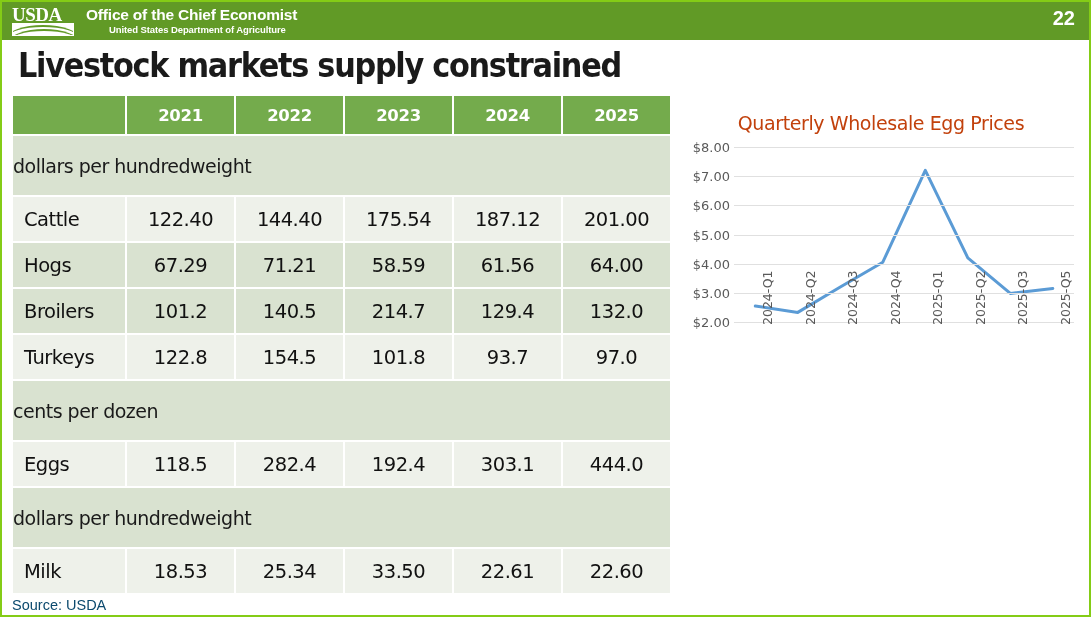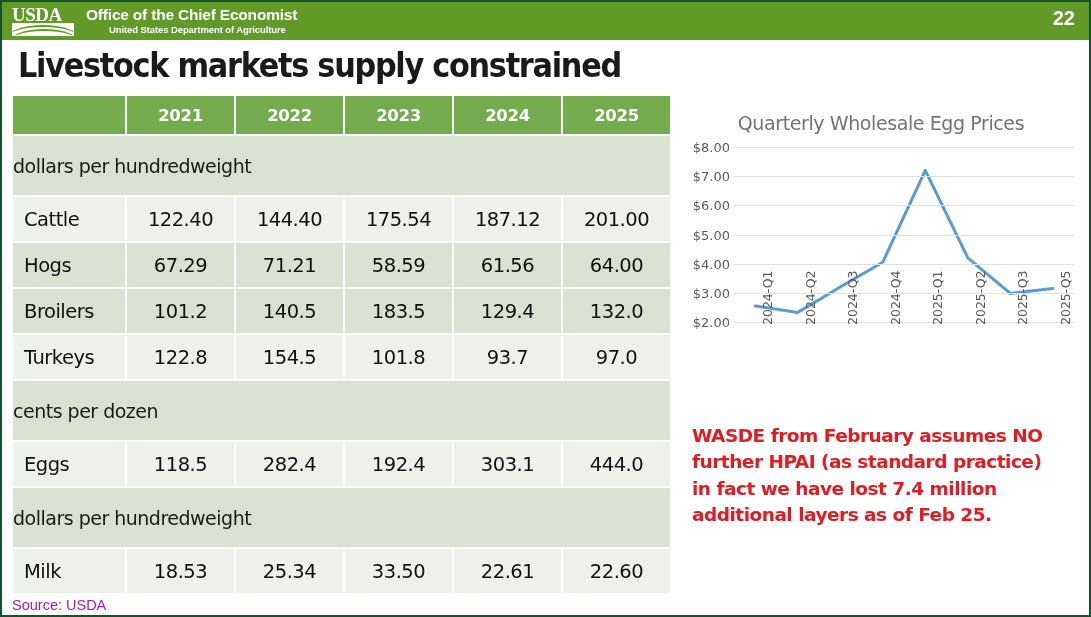--- a/index.html
+++ b/index.html
@@ -10,21 +10,21 @@
     background: #ffffff;
     font-family: "Liberation Sans", sans-serif;
     overflow: hidden;
   }
 
   #slide {
     position: relative;
     width: 1091px;
     height: 617px;
     background: #ffffff;
-    border: 2px solid #14532d;
+    border: 2px solid #84cc16;
     overflow: hidden;
   }
 
   
   #banner {
     position: absolute;
     left: 0; top: 0;
     width: 1091px;
     height: 38px;
     background: #619a26;
@@ -167,37 +167,37 @@
     font-size: 19.5px;
     color: #111111;
     letter-spacing: -0.5px;
   }
 
   #source-note {
     position: absolute;
     left: 10px; top: 595px;
     font-family: "Liberation Sans", sans-serif;
     font-size: 14.5px;
-    color: #a21caf;
+    color: #0c4a6e;
   }
 
   
   #chart-panel {
     position: absolute;
     left: 676px; top: 100px;
     width: 406px; height: 300px;
   }
   #chart-title {
     position: absolute;
     left: 0; top: 10px;
     width: 406px;
     text-align: center;
     font-family: "DejaVu Sans", sans-serif;
     font-size: 19px;
-    color: #737373;
+    color: #c2410c;
     letter-spacing: -0.4px;
   }
   #plot-wrap {
     position: absolute;
     left: 0; top: 45px;
     width: 406px; height: 175px;
   }
   #y-axis {
     position: absolute;
     left: 0; top: 0;
@@ -314,21 +314,21 @@
         <td class="row-val">71.21</td>
         <td class="row-val">58.59</td>
         <td class="row-val">61.56</td>
         <td class="row-val">64.00</td>
       </tr>
 
       <tr class="band-dark">
         <td class="row-label">Broilers</td>
         <td class="row-val">101.2</td>
         <td class="row-val">140.5</td>
-        <td class="row-val">183.5</td>
+        <td class="row-val">214.7</td>
         <td class="row-val">129.4</td>
         <td class="row-val">132.0</td>
       </tr>
       <tr class="band-light">
         <td class="row-label">Turkeys</td>
         <td class="row-val">122.8</td>
         <td class="row-val">154.5</td>
         <td class="row-val">101.8</td>
         <td class="row-val">93.7</td>
         <td class="row-val">97.0</td>
@@ -392,15 +392,14 @@
           <div class="xtick" style="left: 111.25px;">2024-Q3</div>
           <div class="xtick" style="left: 153.75px;">2024-Q4</div>
           <div class="xtick" style="left: 196.25px;">2025-Q1</div>
           <div class="xtick" style="left: 238.75px;">2025-Q2</div>
           <div class="xtick" style="left: 281.25px;">2025-Q3</div>
           <div class="xtick" style="left: 323.75px;">2025-Q5</div>
         </div>
     </div>
   </div>
 
-  <div id="annotation">WASDE from February assumes NO further HPAI (as standard practice) in fact we have lost 7.4 million additional layers as of Feb 25.</div>
 
 </div>
 
 </body></html>

